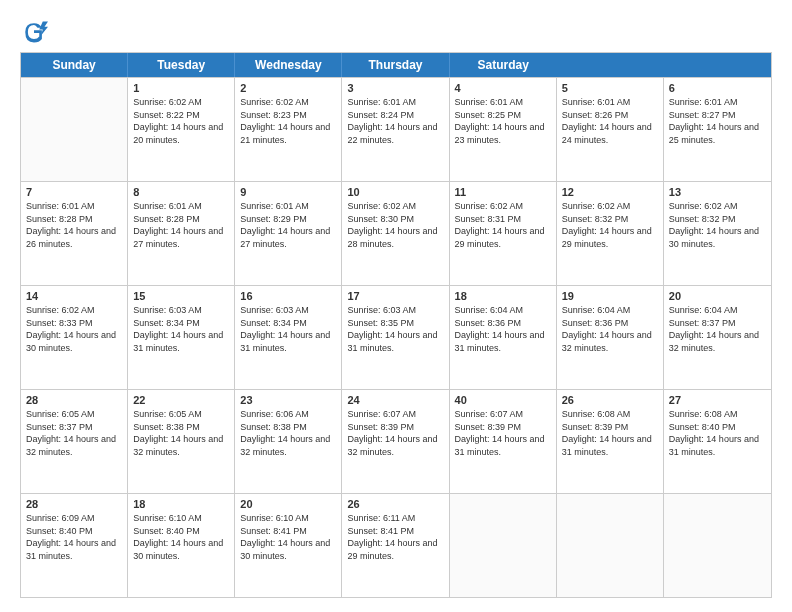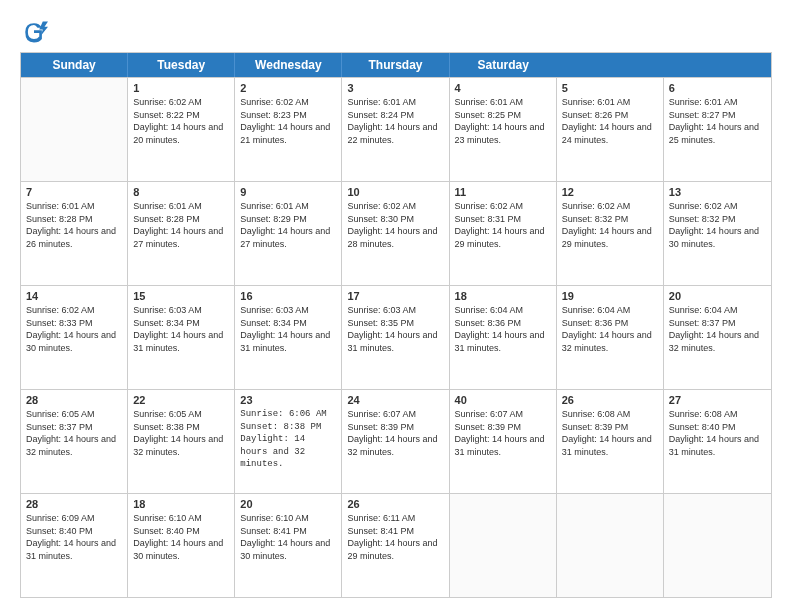--- a/index.html
+++ b/index.html
@@ -280,21 +280,21 @@
 Daylight: 14 hours and 32 minutes.</div>
           </div>
           <div class="cal-cell">
             <span class="cal-day-num">22</span>
             <div class="cal-cell-text" style="white-space: pre-line;">Sunrise: 6:05 AM
 Sunset: 8:38 PM
 Daylight: 14 hours and 32 minutes.</div>
           </div>
           <div class="cal-cell">
             <span class="cal-day-num">23</span>
-            <div class="cal-cell-text" style="white-space: pre-line; font-family: Liberation Mono, monospace;">Sunrise: 6:06 AM
+            <div class="cal-cell-text" style="white-space: pre-line;">Sunrise: 6:06 AM
 Sunset: 8:38 PM
 Daylight: 14 hours and 32 minutes.</div>
           </div>
           <div class="cal-cell">
             <span class="cal-day-num">24</span>
             <div class="cal-cell-text" style="white-space: pre-line;">Sunrise: 6:07 AM
 Sunset: 8:39 PM
 Daylight: 14 hours and 32 minutes.</div>
           </div>
           <div class="cal-cell">

